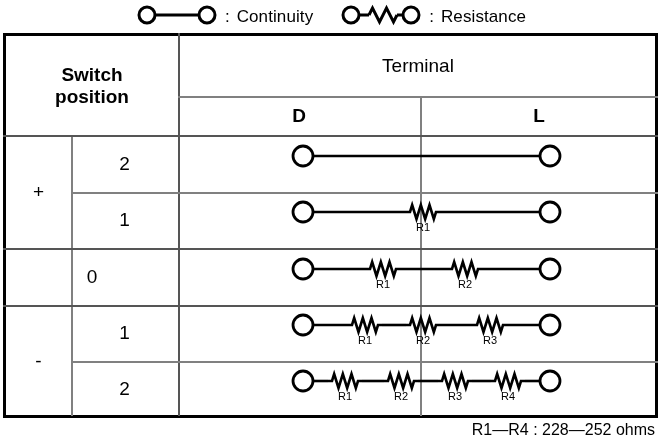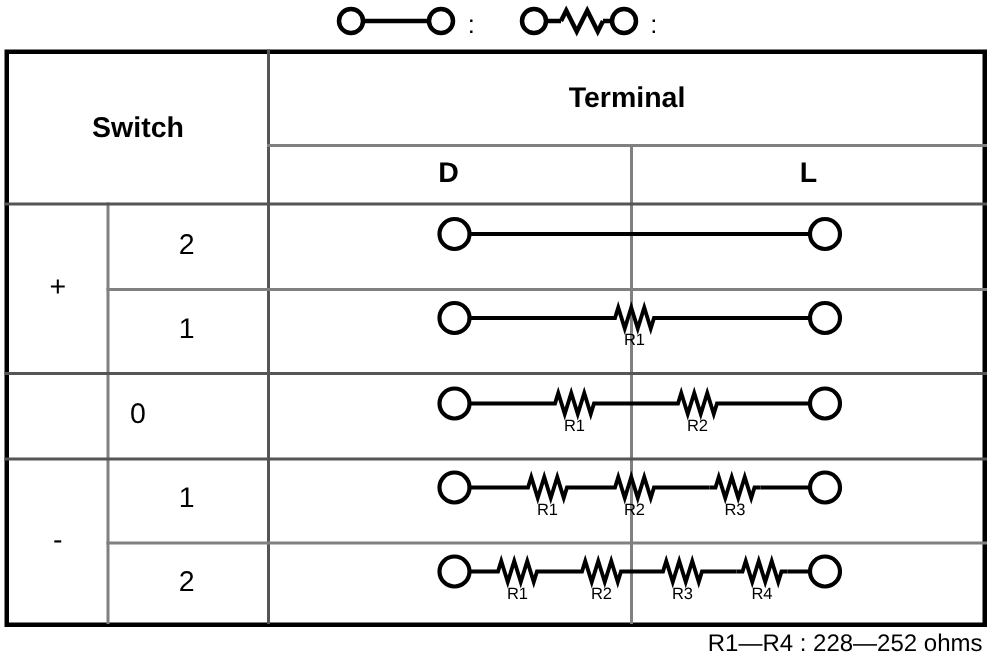--- a/index.html
+++ b/index.html
@@ -74,21 +74,21 @@
     text-align: center;
     box-sizing: border-box;
   }
   .hdr-bold {
     font-size: 19px;
     font-weight: bold;
     line-height: 1.15;
   }
   .hdr-terminal {
     font-size: 19px;
-    font-weight: bold;
+    font-weight: normal;
   }
   .hdr-dl {
     font-size: 19px;
     font-weight: bold;
   }
   .pos-sign {
     font-size: 19px;
     font-weight: 400;
   }
   .pos-num {
@@ -130,52 +130,55 @@
 
   <div class="legend-item">
     <span>
       <svg width="84" height="22" viewBox="0 0 84 22">
         <line x1="12" y1="11" x2="72" y2="11" stroke="#000" stroke-width="3"></line>
         <circle cx="12" cy="11" r="8" fill="#fff" stroke="#000" stroke-width="3"></circle>
         <circle cx="72" cy="11" r="8" fill="#fff" stroke="#000" stroke-width="3"></circle>
       </svg>
     </span>
     <span class="legend-colon">:</span>
+    <span class="legend-label">Continuity</span>
   </div>
 
   <div class="legend-item">
     <span>
       <svg width="84" height="22" viewBox="0 0 84 22">
         <line x1="12" y1="11" x2="30" y2="11" stroke="#000" stroke-width="3"></line>
         <polyline points="30,11 33.5,4 40.5,18 47.5,4 54.5,18 58,11" fill="none" stroke="#000" stroke-width="3" stroke-linejoin="miter" stroke-linecap="butt"></polyline>
         <line x1="58" y1="11" x2="72" y2="11" stroke="#000" stroke-width="3"></line>
         <circle cx="12" cy="11" r="8" fill="#fff" stroke="#000" stroke-width="3"></circle>
         <circle cx="72" cy="11" r="8" fill="#fff" stroke="#000" stroke-width="3"></circle>
       </svg>
     </span>
     <span class="legend-colon">:</span>
+    <span class="legend-label">Resistance</span>
   </div>
 
 </div>
 
 <div id="table-frame">
 
   <div class="vline" style="left:65px; top:99px; height:281px;"></div>
   <div class="vline dark" style="left:172px; top:-3px; height:383px;"></div>
   <div class="vline" style="left:414px; top:60px; height:320px;"></div>
 
   <div class="hline" style="left:172px; top:60px; width:480px;"></div>
   <div class="hline dark" style="left:-3px; top:99px; width:655px;"></div>
   <div class="hline" style="left:65px; top:156px; width:587px;"></div>
   <div class="hline dark" style="left:-3px; top:212px; width:655px;"></div>
   <div class="hline dark" style="left:-3px; top:269px; width:655px;"></div>
   <div class="hline" style="left:65px; top:325px; width:587px;"></div>
 
   <div class="cell hdr-bold" style="left:0; top:0; width:172px; height:99px; flex-direction:column;">
     <span>Switch</span>
+    <span>position</span>
   </div>
 
   <div class="cell hdr-terminal" style="left:172px; top:0; width:480px; height:60px;">Terminal</div>
 
   <div class="cell hdr-dl" style="left:172px; top:60px; width:242px; height:39px;">D</div>
 
   <div class="cell hdr-dl" style="left:414px; top:60px; width:238px; height:39px;">L</div>
 
   <div class="cell pos-sign" style="left:0; top:99px; width:65px; height:113px;">+</div>
 

